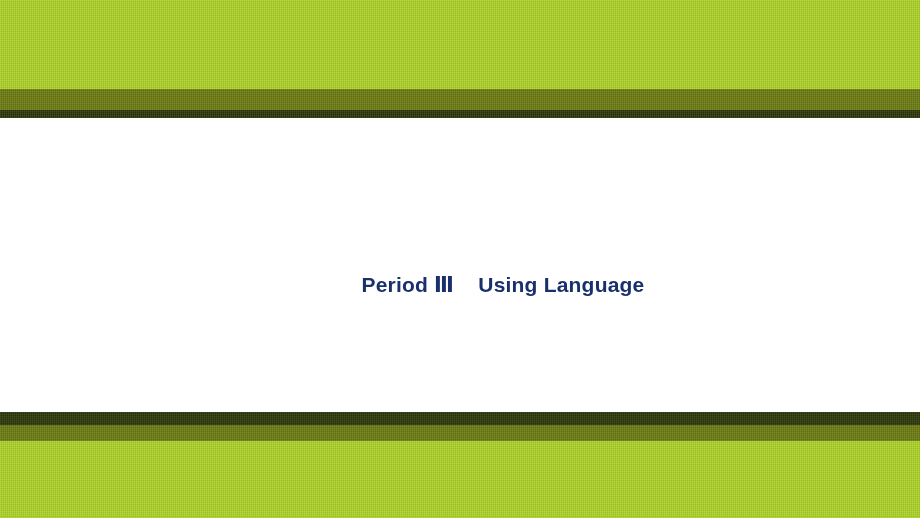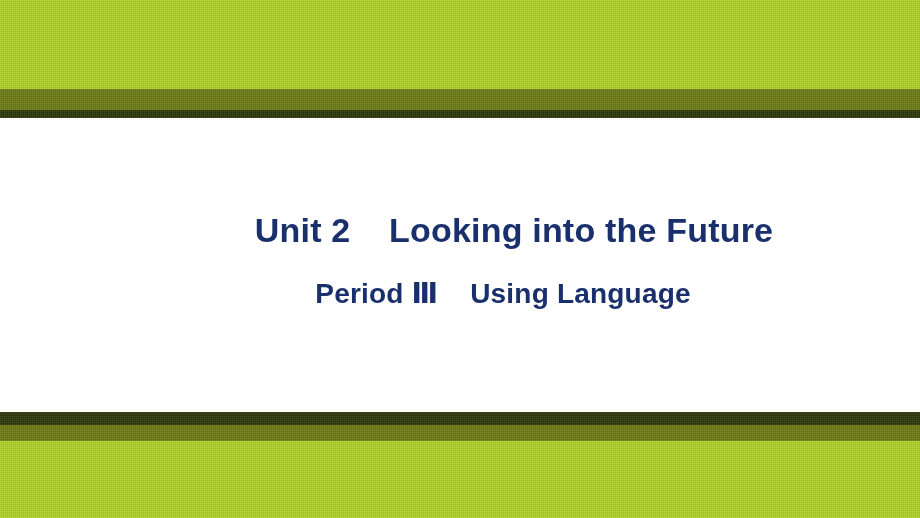--- a/index.html
+++ b/index.html
@@ -81,21 +81,21 @@
   
   #page-title  { padding-left: 108px; box-sizing: border-box; }
   #page-subtitle { padding-left: 86px; box-sizing: border-box; }
 
   #page-subtitle {
     position: absolute;
     left: 0;
     top: 139px;
     width: 920px;
     text-align: center;
-    font-size: 28px;
+    font-size: 21px;
     font-weight: bold;
     color: #19306d;
     letter-spacing: 0.2px;
     white-space: pre;
     line-height: 1.0;
   }
   .roman-numeral {
     font-family: "DejaVu Sans", sans-serif;
     font-weight: bold;
   }
@@ -104,21 +104,20 @@
 <body>
 
 <div id="slide">
 
   <div class="band band-bright" id="band-top-bright"></div>
   <div class="band band-olive" id="band-top-olive"></div>
   <div class="band band-dark" id="band-top-dark"></div>
 
   <div id="content">
 
-    <h1 id="page-title">Unit 2    Looking into the Future</h1>
 
     <h2 id="page-subtitle"><span>Period </span><span class="roman-numeral">Ⅲ</span><span>    Using Language</span></h2>
 
   </div>
 
   <div class="band band-dark" id="band-bottom-dark"></div>
   <div class="band band-olive" id="band-bottom-olive"></div>
   <div class="band band-bright" id="band-bottom-bright"></div>
 
 </div>

